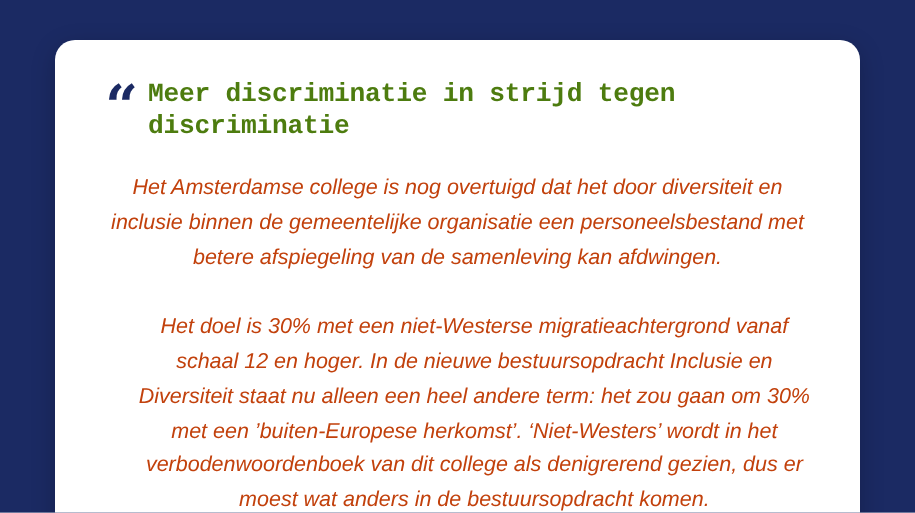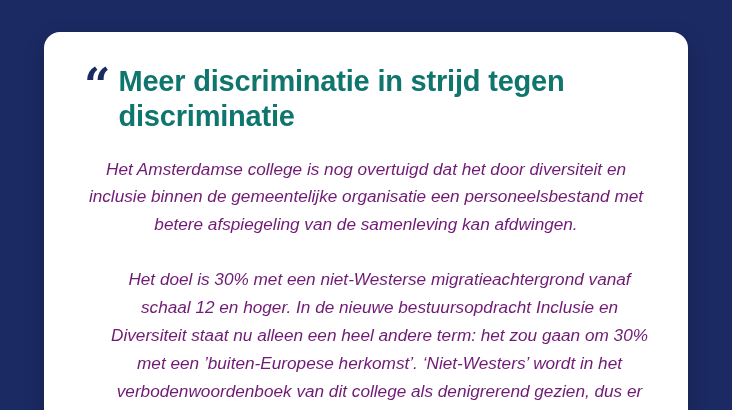--- a/index.html
+++ b/index.html
@@ -40,36 +40,36 @@
     font-family: "DejaVu Serif", serif;
     font-size: 46px;
     line-height: 0.78;
     color: #1b2a63;
     font-weight: 700;
     padding-top: 10px;
     letter-spacing: -2px;
     flex: 0 0 auto;
   }
   .headline {
-    font-family: Liberation Sans, sans-serif;
-    font-size: 29px;
+    font-family: Liberation Mono, monospace;
+    font-size: 21px;
     font-weight: 700;
-    color: #0f766e;
+    color: #4d7c0f;
     line-height: 1.2;
     margin: 0;
     padding-top: 6px;
     letter-spacing: -0.2px;
   }
   .body-text {
     margin: 0;
     font-family: "Liberation Sans", sans-serif;
     font-style: italic;
     font-size: 17.2px;
     line-height: 1.62;
-    color: #701a75;
+    color: #c2410c;
     text-align: center;
   }
   .para-1 {
     margin-top: 22px;
   }
   .para-2 {
     margin-top: 27px;
     margin-left: 27px;
   }
 </style>

